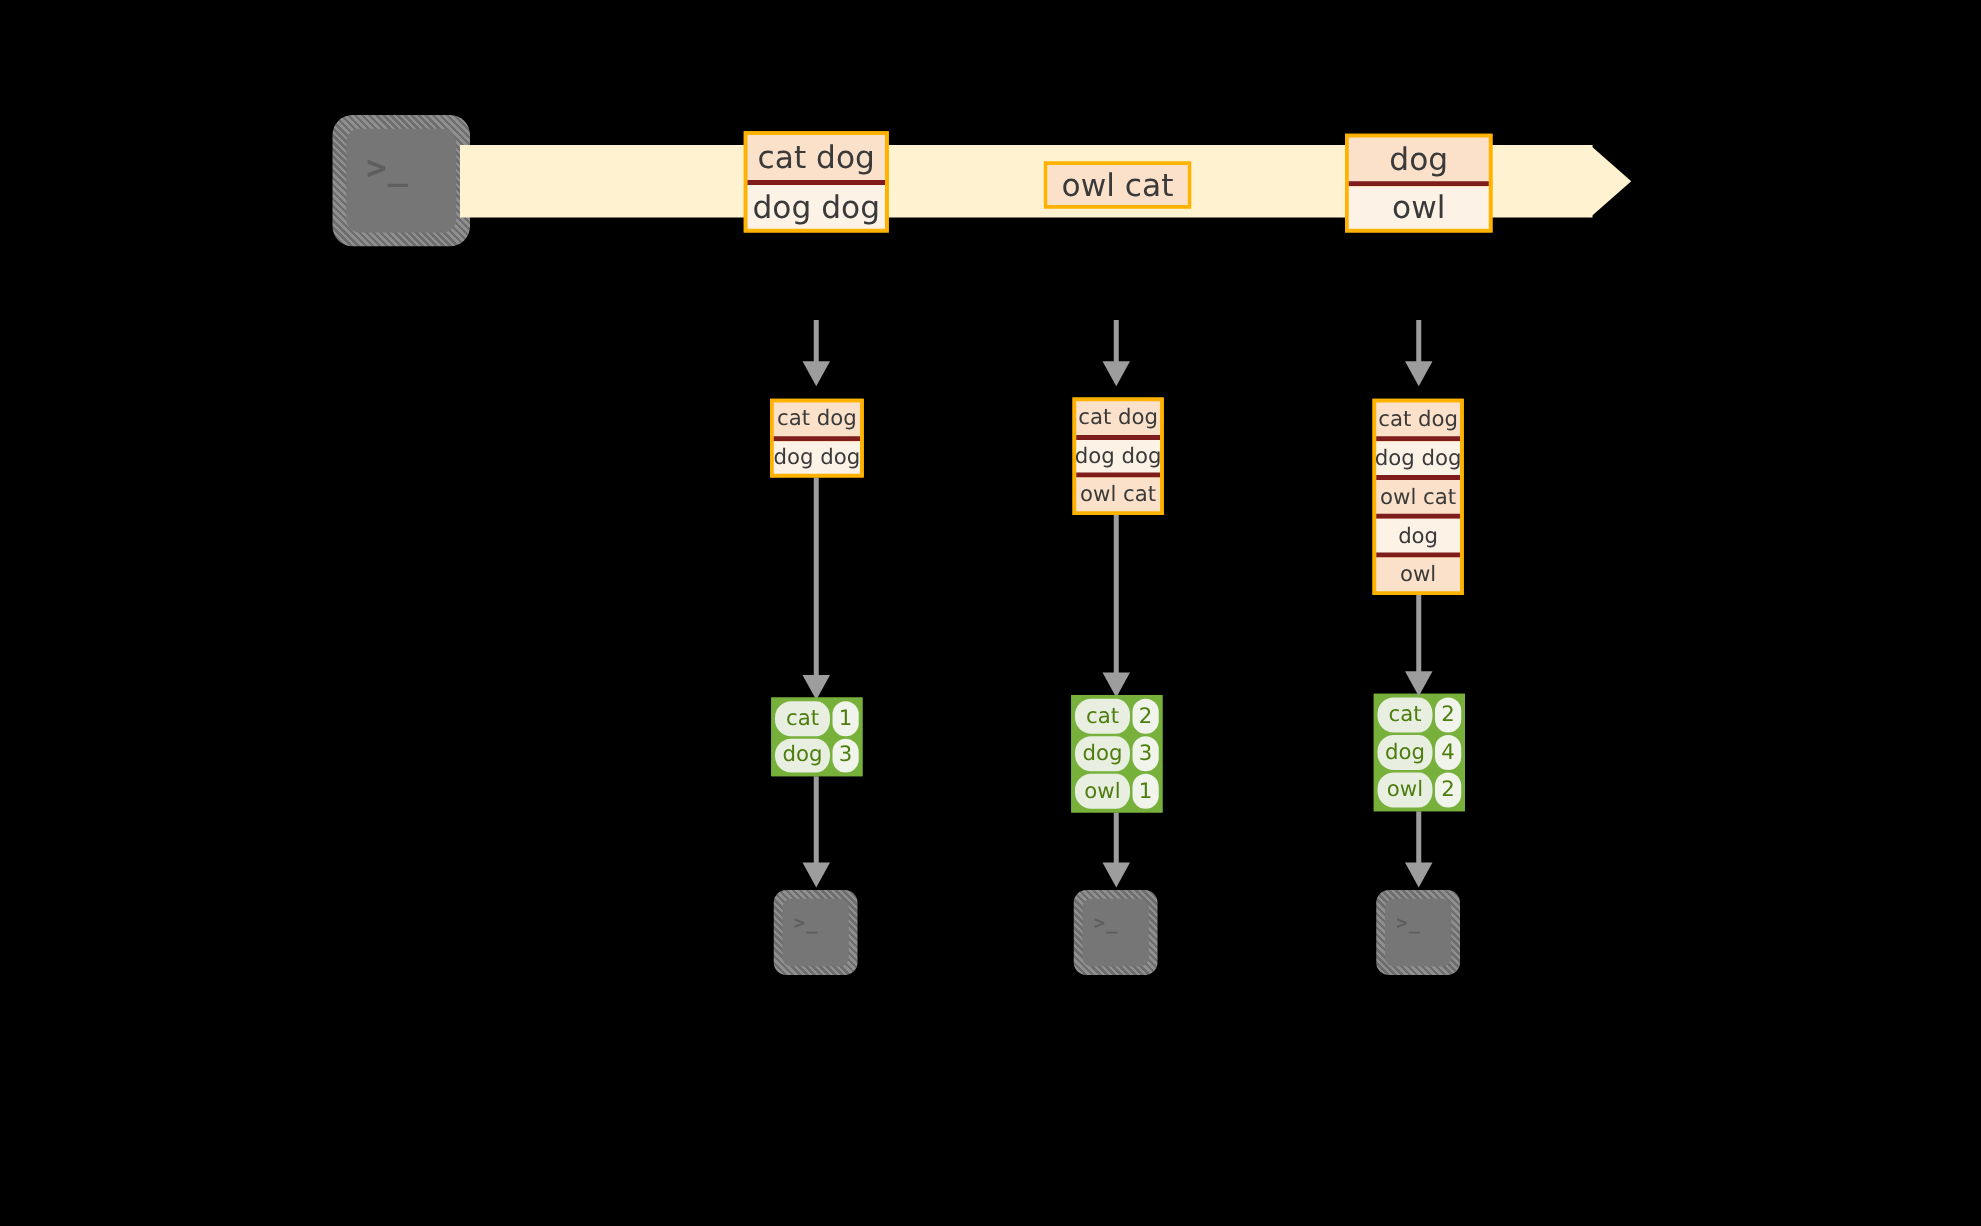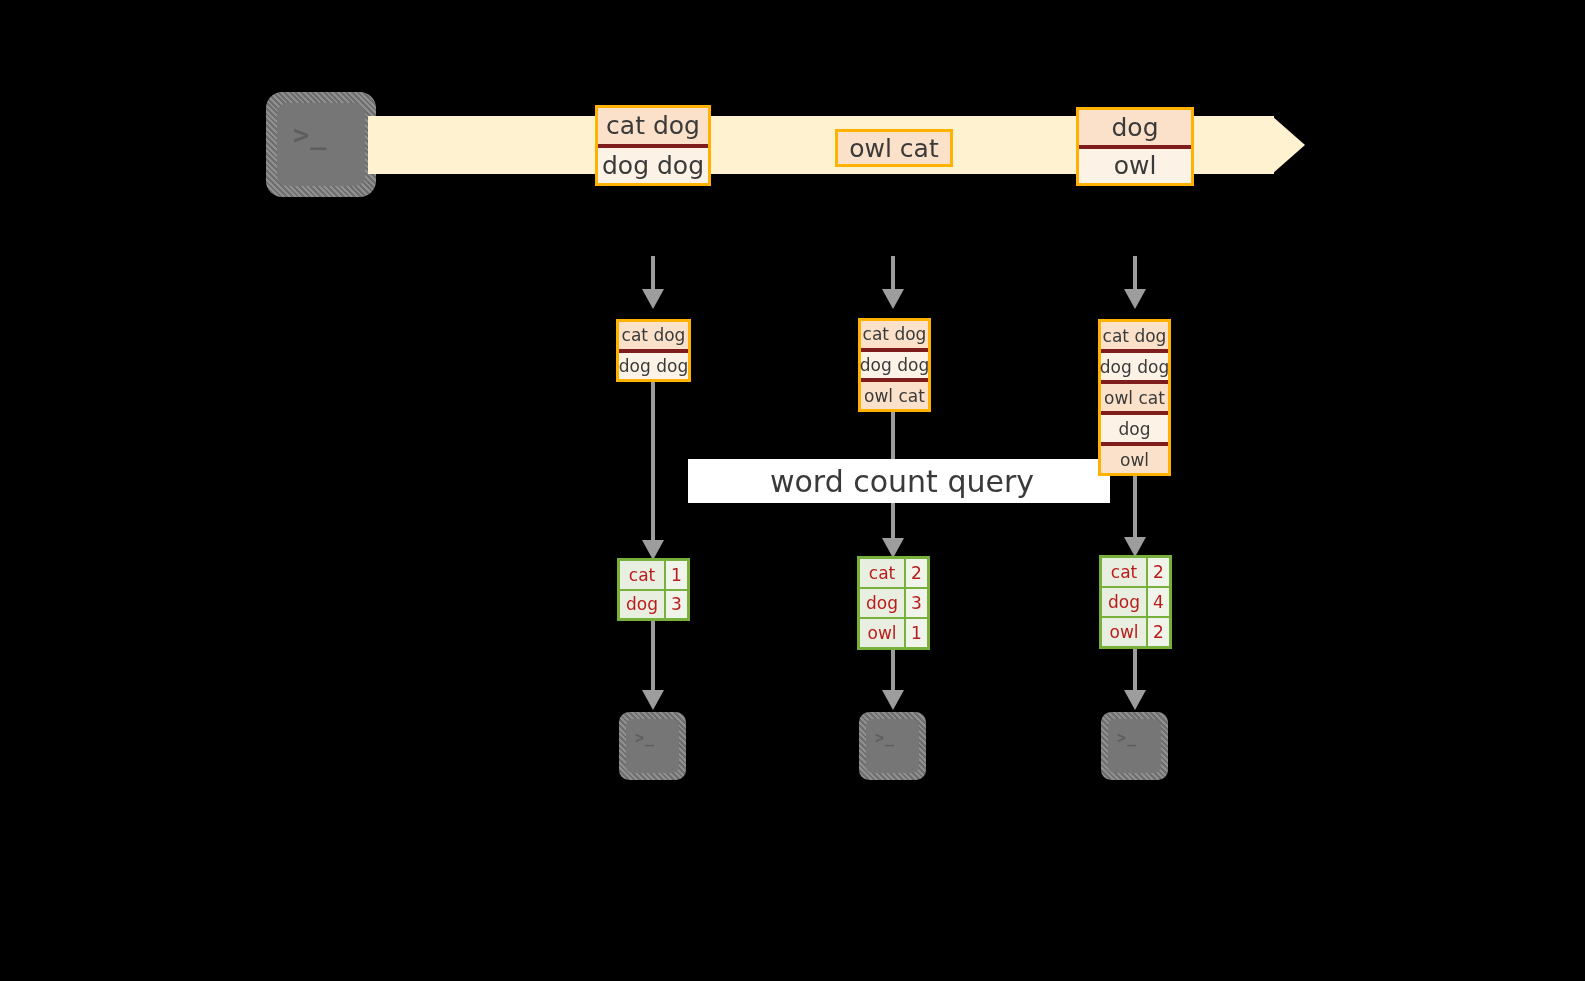--- a/index.html
+++ b/index.html
@@ -111,23 +111,24 @@
     flex: 1 1 auto;
     display: flex;
     border-bottom: 2px solid #77B13B;
   }
   .restable .rrow:last-child { border-bottom: none; }
   .restable .rc {
     box-sizing: border-box;
     display: flex;
     align-items: center;
     justify-content: center;
-    color: #b91c1c;
+    color: #4d7c0f;
     font-size: 17px;
     white-space: nowrap;
+    border-radius: 13px;
   }
   .restable .rc.word  {
     flex: 0 0 46px;
     background: #E8EFE0;
     border-right: 2px solid #77B13B;
   }
   .restable .rc.count {
     flex: 1 1 auto;
     background: #F0F4EB;
   }
@@ -296,17 +297,14 @@
 
   <div class="vline" style="left:1133px; top:649px; height:45px;"></div>
   <div class="vhead" style="left:1124px; top:690px;"></div>
 
   <div class="terminal small" style="left:1101px; top:712px; width:67px; height:68px;">
     <div class="screen">
       <span class="prompt">&gt;_</span>
     </div>
   </div>
 
-  <div class="query-band" style="left:688px; top:459px; width:422px; height:44px;">
-    <span class="qlabel">word count query</span>
-  </div>
 
 </div>
 
 </body></html>

